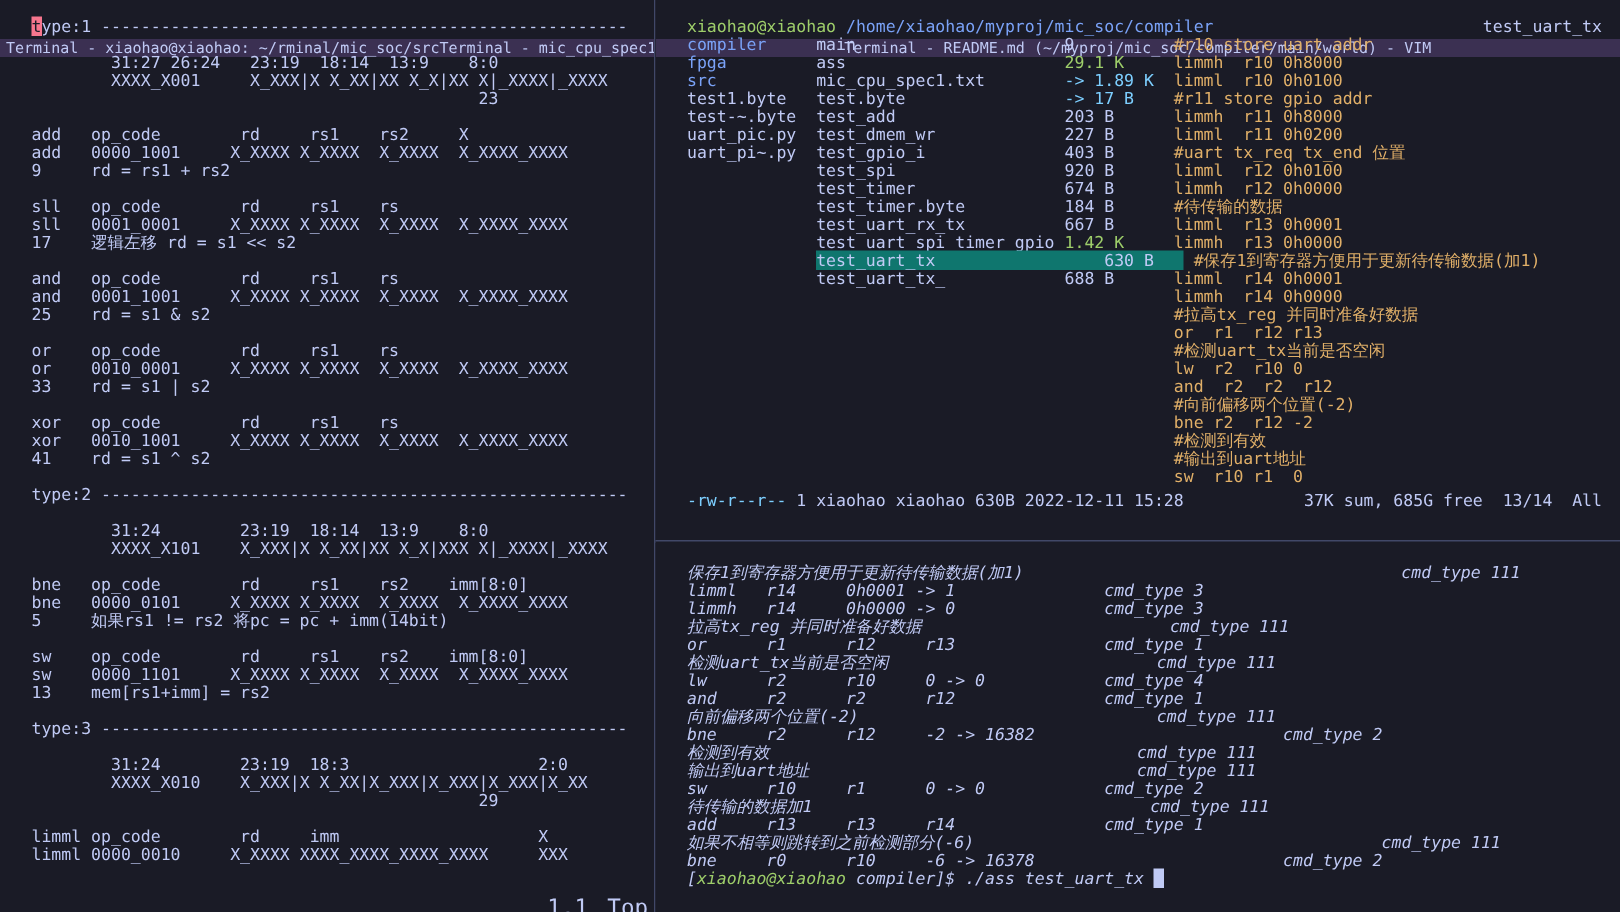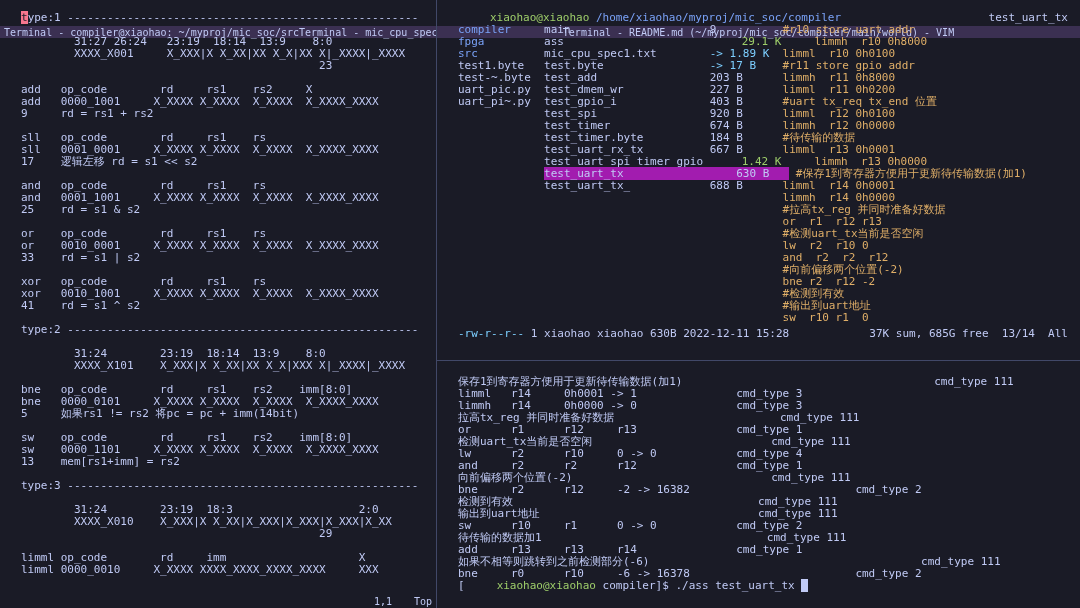--- a/index.html
+++ b/index.html
@@ -27,35 +27,35 @@
     align-items: center;
     padding: 0 4px;
   }
   .titlebar .left { flex: 0 0 auto; }
   .titlebar .center { flex: 1; text-align: center; }
   .content { position: absolute; top: 12px; left: 21px; right: 4px; line-height: 12px; }
   .redbg { background: #f7768e; color: #1a1b26; }
   .blue { color: #7aa2f7; }
   .cyan { color: #7dcfff; margin-top: 28px; }
   .yellow { color: #e0af68; }
-  .green { color: #9ece6a; margin-left: 32px; }
+  .green { color: #9ece6a; }
   .white { color: #c0caf5; }
-  .highlight { background: #a21caf; color: #c0caf5; }
+  .highlight { background: #0f766e; color: #c0caf5; }
   .cursor { background: #c0caf5; color: #1a1b26; }
-  .statusbar { position: absolute; bottom: 0; left: 0; right: 0; height: 12px; display:flex; padding: 0 4px; font-size: 10px; }
+  .statusbar { position: absolute; bottom: 0; left: 0; right: 0; height: 12px; display:flex; padding: 0 4px; font-size: 15px; }
   .divider-v { position: absolute; width: 1px; background: #414868; top: 0; bottom: 0; }
   .divider-h { position: absolute; height: 1px; background: #414868; left: 0; right: 0; }
   .row { display: block; }
 </style>
 </head>
 <body>
 
 <div class="pane" style="left:0;top:0;width:436px;height:608px;">
   <div class="titlebar">
-    <span class="left">Terminal - compiler@xiaohao: ~/myproj/mic_soc/src</span>
+    <span class="left">Terminal - xiaohao@xiaohao: ~/rminal/mic_soc/src</span>
     <span class="center">Terminal - mic_cpu_spec1.txt (~/myproj/mic_soc/src) - VIM</span>
   </div>
   <div class="content" id="left-lines"><div class="row"><span class="redbg">t</span>ype:1 -----------------------------------------------------</div><div class="row"> </div><div class="row">        31:27 26:24   23:19  18:14  13:9    8:0</div><div class="row">        XXXX_X001     X_XXX|X X_XX|XX X_X|XX X|_XXXX|_XXXX</div><div class="row">                                             23</div><div class="row"> </div><div class="row">add   op_code        rd     rs1    rs2     X</div><div class="row">add   0000_1001     X_XXXX X_XXXX  X_XXXX  X_XXXX_XXXX</div><div class="row">9     rd = rs1 + rs2</div><div class="row"> </div><div class="row">sll   op_code        rd     rs1    rs</div><div class="row">sll   0001_0001     X_XXXX X_XXXX  X_XXXX  X_XXXX_XXXX</div><div class="row">17    逻辑左移 rd = s1 &lt;&lt; s2</div><div class="row"> </div><div class="row">and   op_code        rd     rs1    rs</div><div class="row">and   0001_1001     X_XXXX X_XXXX  X_XXXX  X_XXXX_XXXX</div><div class="row">25    rd = s1 &amp; s2</div><div class="row"> </div><div class="row">or    op_code        rd     rs1    rs</div><div class="row">or    0010_0001     X_XXXX X_XXXX  X_XXXX  X_XXXX_XXXX</div><div class="row">33    rd = s1 | s2</div><div class="row"> </div><div class="row">xor   op_code        rd     rs1    rs</div><div class="row">xor   0010_1001     X_XXXX X_XXXX  X_XXXX  X_XXXX_XXXX</div><div class="row">41    rd = s1 ^ s2</div><div class="row"> </div><div class="row">type:2 -----------------------------------------------------</div><div class="row"> </div><div class="row">        31:24        23:19  18:14  13:9    8:0</div><div class="row">        XXXX_X101    X_XXX|X X_XX|XX X_X|XXX X|_XXXX|_XXXX</div><div class="row"> </div><div class="row">bne   op_code        rd     rs1    rs2    imm[8:0]</div><div class="row">bne   0000_0101     X_XXXX X_XXXX  X_XXXX  X_XXXX_XXXX</div><div class="row">5     如果rs1 != rs2 将pc = pc + imm(14bit)</div><div class="row"> </div><div class="row">sw    op_code        rd     rs1    rs2    imm[8:0]</div><div class="row">sw    0000_1101     X_XXXX X_XXXX  X_XXXX  X_XXXX_XXXX</div><div class="row">13    mem[rs1+imm] = rs2</div><div class="row"> </div><div class="row">type:3 -----------------------------------------------------</div><div class="row"> </div><div class="row">        31:24        23:19  18:3                   2:0</div><div class="row">        XXXX_X010    X_XXX|X X_XX|X_XXX|X_XXX|X_XXX|X_XX</div><div class="row">                                             29</div><div class="row"> </div><div class="row">limml op_code        rd     imm                    X</div><div class="row">limml 0000_0010     X_XXXX XXXX_XXXX_XXXX_XXXX     XXX</div></div>
   <div class="statusbar">
     <span style="flex:1"></span>
     <span>1,1</span>
     <span style="width:40px;text-align:right">Top</span>
   </div>
 </div>
 
@@ -63,15 +63,15 @@
 
 <div class="pane" style="left:437px;top:0;width:643px;height:360px;">
   <div class="titlebar">
     <span class="center">Terminal - README.md (~/myproj/mic_soc/compiler/main/world) - VIM</span>
   </div>
   <div class="content" id="rt-lines"><div class="row"><span class="green">xiaohao@xiaohao</span> <span class="blue">/home/xiaohao/myproj/mic_soc/compiler</span> <span class="white" style="float:right; padding-right:8px;">test_uart_tx</span></div><div class="row"><span class="blue">compiler     </span><span class="white">main                     </span><span class="white">9         </span> <span class="yellow">#r10 store uart addr</span></div><div class="row"><span class="blue">fpga         </span><span class="white">ass                      </span><span class="green">29.1 K    </span> <span class="yellow">limmh  r10 0h8000</span></div><div class="row"><span class="blue">src          </span><span class="white">mic_cpu_spec1.txt        </span><span class="cyan">-&gt; 1.89 K </span> <span class="yellow">limml  r10 0h0100</span></div><div class="row"><span class="white">test1.byte   </span><span class="white">test.byte                </span><span class="cyan">-&gt; 17 B   </span> <span class="yellow">#r11 store gpio addr</span></div><div class="row"><span class="white">test-~.byte  </span><span class="white">test_add                 </span><span class="white">203 B     </span> <span class="yellow">limmh  r11 0h8000</span></div><div class="row"><span class="white">uart_pic.py  </span><span class="white">test_dmem_wr             </span><span class="white">227 B     </span> <span class="yellow">limml  r11 0h0200</span></div><div class="row"><span class="white">uart_pi~.py  </span><span class="white">test_gpio_i              </span><span class="white">403 B     </span> <span class="yellow">#uart tx_req tx_end 位置</span></div><div class="row"><span class="white">             </span><span class="white">test_spi                 </span><span class="white">920 B     </span> <span class="yellow">limml  r12 0h0100</span></div><div class="row"><span class="white">             </span><span class="white">test_timer               </span><span class="white">674 B     </span> <span class="yellow">limmh  r12 0h0000</span></div><div class="row"><span class="white">             </span><span class="white">test_timer.byte          </span><span class="white">184 B     </span> <span class="yellow">#待传输的数据</span></div><div class="row"><span class="white">             </span><span class="white">test_uart_rx_tx          </span><span class="white">667 B     </span> <span class="yellow">limml  r13 0h0001</span></div><div class="row"><span class="white">             </span><span class="white">test_uart_spi_timer_gpio </span><span class="green">1.42 K    </span> <span class="yellow">limmh  r13 0h0000</span></div><div class="row"><span class="">             </span><span class="highlight">test_uart_tx                 630 B   </span> <span class="yellow">#保存1到寄存器方便用于更新待传输数据(加1)</span></div><div class="row"><span class="white">             </span><span class="white">test_uart_tx_            </span><span class="white">688 B     </span> <span class="yellow">limml  r14 0h0001</span></div><div class="row"><span class="white">             </span><span class="white">                         </span><span class="white">          </span> <span class="yellow">limmh  r14 0h0000</span></div><div class="row"><span class="white">             </span><span class="white">                         </span><span class="white">          </span> <span class="yellow">#拉高tx_reg 并同时准备好数据</span></div><div class="row"><span class="white">             </span><span class="white">                         </span><span class="white">          </span> <span class="yellow">or  r1  r12 r13</span></div><div class="row"><span class="white">             </span><span class="white">                         </span><span class="white">          </span> <span class="yellow">#检测uart_tx当前是否空闲</span></div><div class="row"><span class="white">             </span><span class="white">                         </span><span class="white">          </span> <span class="yellow">lw  r2  r10 0</span></div><div class="row"><span class="white">             </span><span class="white">                         </span><span class="white">          </span> <span class="yellow">and  r2  r2  r12</span></div><div class="row"><span class="white">             </span><span class="white">                         </span><span class="white">          </span> <span class="yellow">#向前偏移两个位置(-2)</span></div><div class="row"><span class="white">             </span><span class="white">                         </span><span class="white">          </span> <span class="yellow">bne r2  r12 -2</span></div><div class="row"><span class="white">             </span><span class="white">                         </span><span class="white">          </span> <span class="yellow">#检测到有效</span></div><div class="row"><span class="white">             </span><span class="white">                         </span><span class="white">          </span> <span class="yellow">#输出到uart地址</span></div><div class="row"><span class="white">             </span><span class="white">                         </span><span class="white">          </span> <span class="yellow">sw  r10 r1  0</span></div><div class="row" style="margin-top: 4px;"><span class="cyan">-rw-r--r--</span> <span class="white">1 xiaohao xiaohao 630B 2022-12-11 15:28</span><span style="float:right; padding-right:8px;" class="white">37K sum, 685G free  13/14  All</span></div></div>
 </div>
 
 <div class="divider-h" style="left:437px;top:360px;width:643px;"></div>
 
-<div class="pane" style="left:437px;top:362px;width:643px;height:246px;">
+<div class="pane" style="left:437px;top:362px;width:643px;height:246px;font-style:italic;">
   <div class="content" style="top:14px" id="rb-lines"><div class="row"><span class="white">保存1到寄存器方便用于更新待传输数据(加1)                    </span><span class="white">                  </span><span class="white">cmd_type 111</span></div><div class="row"><span class="white">limml   r14     0h0001 -&gt; 1               </span><span class="white">cmd_type 3        </span><span class="white"></span></div><div class="row"><span class="white">limmh   r14     0h0000 -&gt; 0               </span><span class="white">cmd_type 3        </span><span class="white"></span></div><div class="row"><span class="white">拉高tx_reg 并同时准备好数据                         </span><span class="white">cmd_type 111      </span><span class="white"></span></div><div class="row"><span class="white">or      r1      r12     r13               </span><span class="white">cmd_type 1        </span><span class="white"></span></div><div class="row"><span class="white">检测uart_tx当前是否空闲                           </span><span class="white">cmd_type 111      </span><span class="white"></span></div><div class="row"><span class="white">lw      r2      r10     0 -&gt; 0            </span><span class="white">cmd_type 4        </span><span class="white"></span></div><div class="row"><span class="white">and     r2      r2      r12               </span><span class="white">cmd_type 1        </span><span class="white"></span></div><div class="row"><span class="white">向前偏移两个位置(-2)                              </span><span class="white">cmd_type 111      </span><span class="white"></span></div><div class="row"><span class="white">bne     r2      r12     -2 -&gt; 16382       </span><span class="white">                  </span><span class="white">cmd_type 2</span></div><div class="row"><span class="white">检测到有效                                     </span><span class="white">cmd_type 111      </span><span class="white"></span></div><div class="row"><span class="white">输出到uart地址                                 </span><span class="white">cmd_type 111      </span><span class="white"></span></div><div class="row"><span class="white">sw      r10     r1      0 -&gt; 0            </span><span class="white">cmd_type 2        </span><span class="white"></span></div><div class="row"><span class="white">待传输的数据加1                                  </span><span class="white">cmd_type 111      </span><span class="white"></span></div><div class="row"><span class="white">add     r13     r13     r14               </span><span class="white">cmd_type 1        </span><span class="white"></span></div><div class="row"><span class="white">如果不相等则跳转到之前检测部分(-6)                       </span><span class="white">                  </span><span class="white">cmd_type 111</span></div><div class="row"><span class="white">bne     r0      r10     -6 -&gt; 16378       </span><span class="white">                  </span><span class="white">cmd_type 2</span></div><div class="row">[<span class="green">xiaohao@xiaohao</span> <span class="white">compiler</span>]$ <span class="white">./ass test_uart_tx</span> <span class="cursor"> </span></div></div>
 </div>
 
 </body></html>

